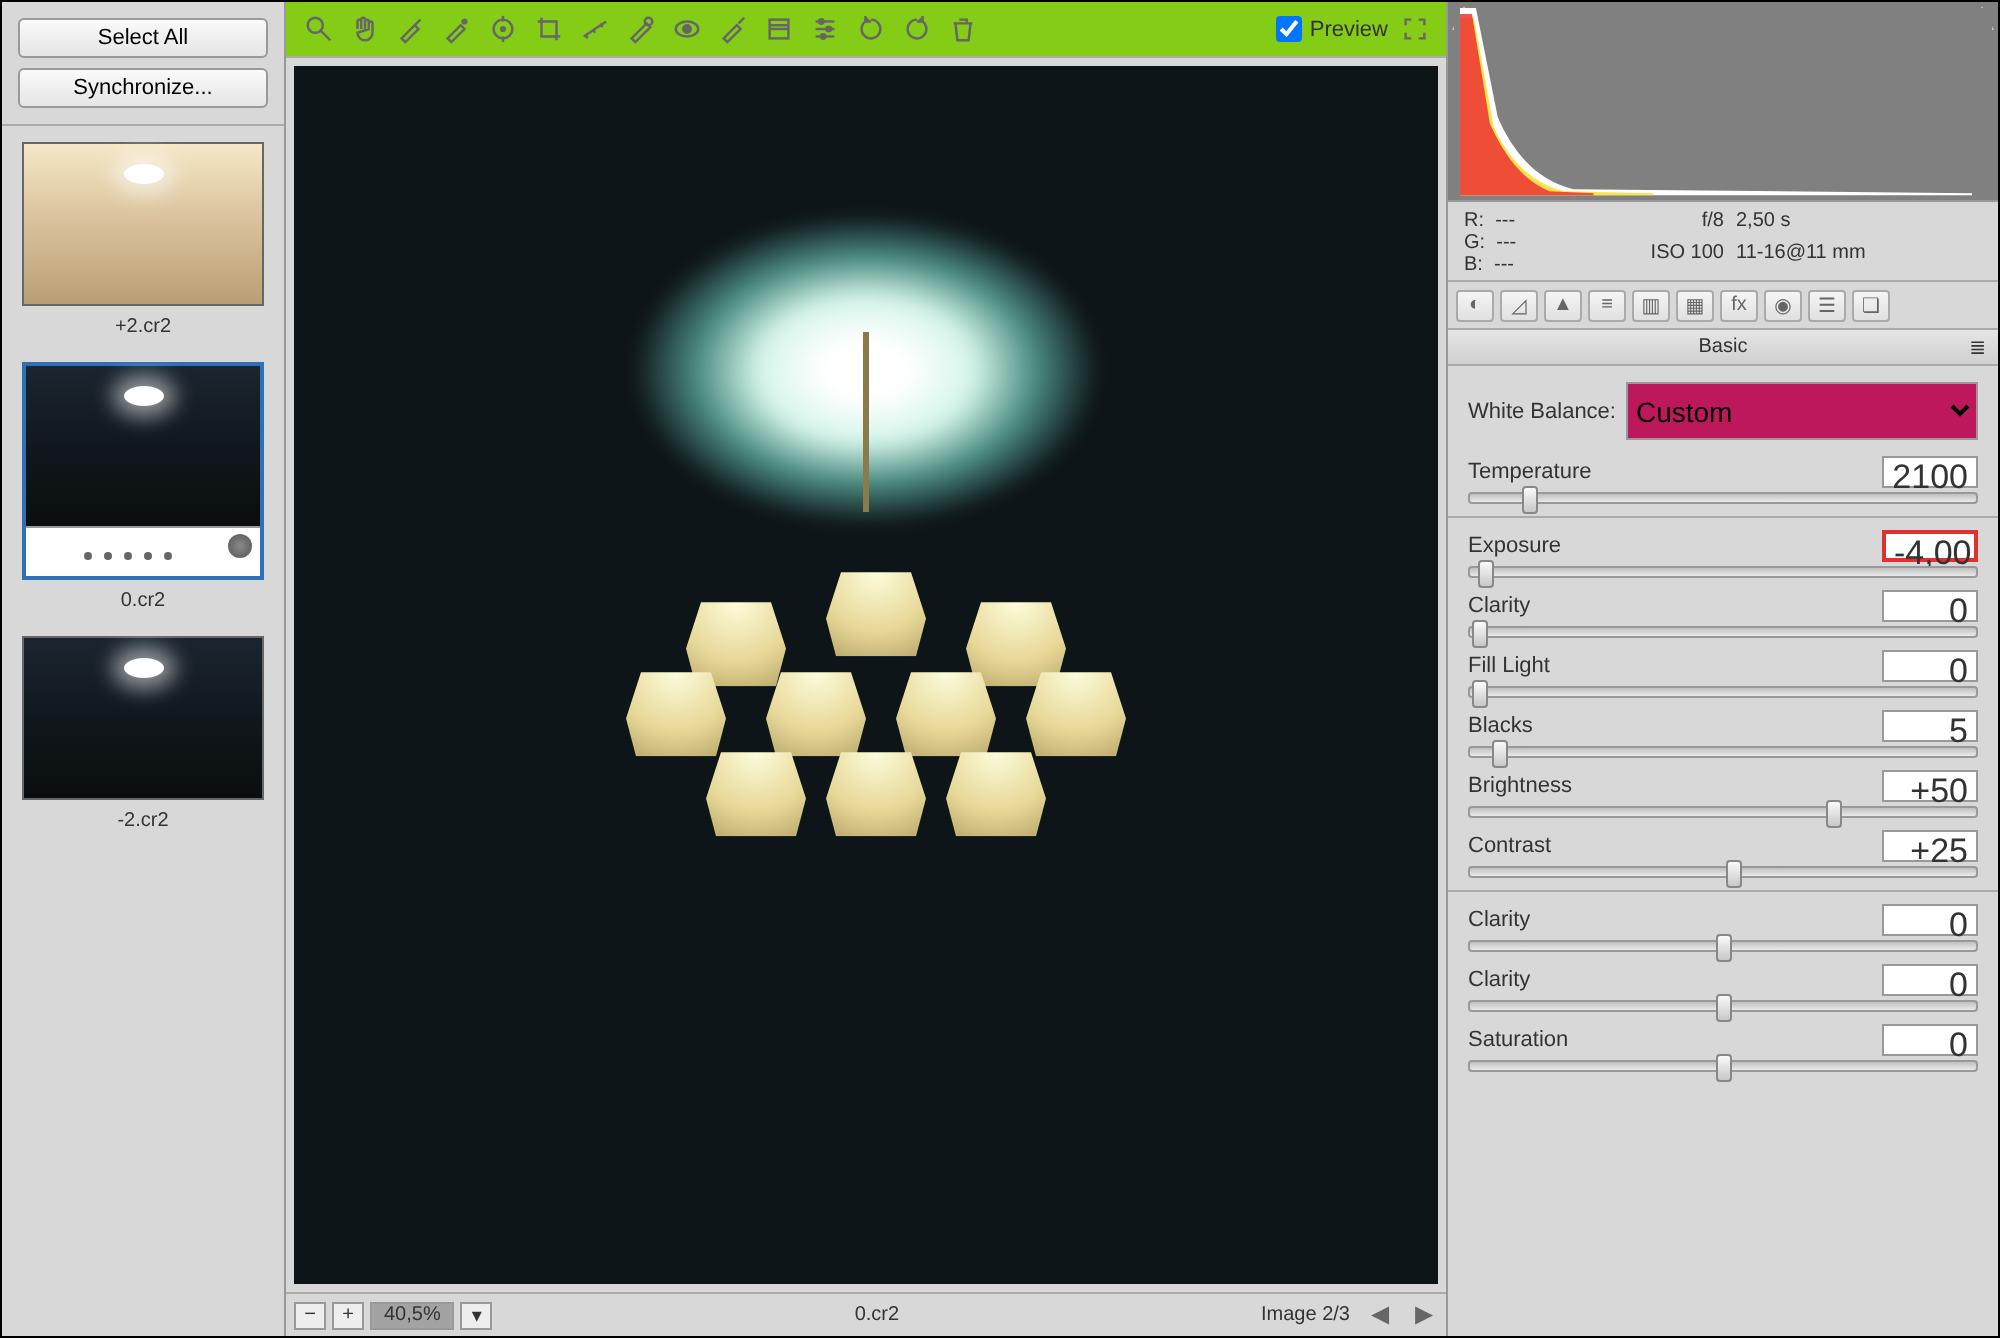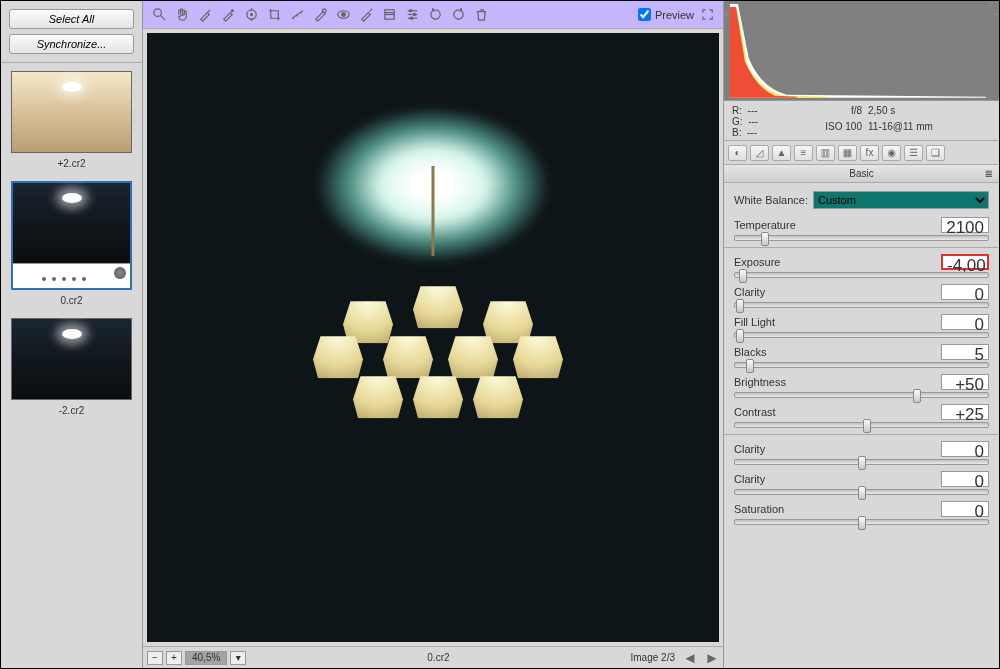--- a/index.html
+++ b/index.html
@@ -1,39 +1,39 @@
 <!DOCTYPE html>
 <html><head>
 <meta charset="utf-8">
 <style>
 * { box-sizing: border-box; margin: 0; padding: 0; font-family: Arial, sans-serif; }
 body { width: 1000px; height: 669px; background: #e8e8e8; display: flex; overflow: hidden; border: 1px solid #000; }
 
 
 .left-sidebar { width: 142px; background: #d8d8d8; border-right: 1px solid #999; display: flex; flex-direction: column; }
 .sidebar-buttons { padding: 8px; background: #d8d8d8; border-bottom: 1px solid #aaa; }
-.btn { width: 100%; padding: 3px 6px; font-size: 11px; background: linear-gradient(#fafafa,#e5e5e5); border: 1px solid #999; border-radius: 3px; margin-bottom: 5px; cursor: pointer; font-style: italic; }
+.btn { width: 100%; padding: 3px 6px; font-size: 11px; background: linear-gradient(#fafafa,#e5e5e5); border: 1px solid #999; border-radius: 3px; margin-bottom: 5px; cursor: pointer; }
 .btn:last-child { margin-bottom: 0; }
 .thumb-list { flex: 1; background: #d8d8d8; padding: 8px 10px; overflow-y: auto; }
 .thumb-item { margin-bottom: 12px; text-align: center; }
 .thumb-frame { width: 100%; border: 1px solid #666; background: #000; margin: 0 auto; position: relative; }
 .thumb-frame.selected { border: 2px solid #2f6fb5; }
 .thumb-frame img, .thumb-frame .fake-thumb { width: 100%; height: 80px; display: block; }
 .fake-thumb { background: #4a3c32; position: relative; }
 .fake-thumb.bright { background: linear-gradient(180deg,#f5e8c6 0%, #d8c09a 50%, #b89f73 100%); }
 .fake-thumb.dark { background: linear-gradient(180deg,#1a2530 0%, #0f1519 60%, #0a0e10 100%); }
 .fake-thumb .glow { position: absolute; top: 12%; left: 50%; width: 20px; height: 10px; transform: translateX(-50%); border-radius: 50%; background: #fff; box-shadow: 0 0 10px 6px rgba(255,255,255,0.5); }
 .rating-dots { background: #fff; border-top: 1px solid #999; padding: 3px 0; }
 .rating-dots .dot { display: inline-block; width: 4px; height: 4px; background: #666; border-radius: 50%; margin: 0 3px; }
 .rating-dots .badge { float: right; width: 12px; height: 12px; margin-right: 4px; border-radius: 50%; background: radial-gradient(circle,#888,#555); }
 .thumb-label { font-size: 10px; color: #333; margin-top: 5px; }
 
 
 .main-panel { flex: 1; display: flex; flex-direction: column; background: #d8d8d8; border-right: 1px solid #999; }
-.toolbar { height: 28px; background: #c4b5fd; border-bottom: 1px solid #aaa; display: flex; align-items: center; padding: 0 6px; gap: 3px; }
+.toolbar { height: 28px; background: #84cc16; border-bottom: 1px solid #aaa; display: flex; align-items: center; padding: 0 6px; gap: 3px; }
 .tool-icon { width: 20px; height: 20px; display: flex; align-items: center; justify-content: center; color: #666; cursor: pointer; font-size: 15px; }
 .tool-icon svg { width: 15px; height: 15px; stroke: #666; fill: none; stroke-width: 1.3; }
 .toolbar-spacer { flex: 1; }
 .preview-chk { display: flex; align-items: center; gap: 4px; font-size: 11px; color: #333; }
 .preview-chk input { cursor: pointer; }
 .main-image { flex: 1; background: #d8d8d8; padding: 4px; position: relative; }
 .image-box { width: 100%; height: 100%; background: #0e1518; position: relative; overflow: hidden; }
 
 .ceiling-glow { position: absolute; top: 25%; left: 50%; width: 300px; height: 200px; transform: translate(-50%,-50%); background: radial-gradient(ellipse, #fff 10%, #d5f5ea 25%, #4a8b80 40%, transparent 55%); filter: blur(4px); }
 .chandelier-body { position: absolute; top: 35%; left: 50%; transform: translateX(-50%); width: 280px; height: 260px; }
@@ -56,21 +56,21 @@
 .readout { height: 40px; display: flex; border-bottom: 1px solid #aaa; padding: 4px 8px; font-size: 10px; color: #333; }
 .rgb-col { width: 70px; }
 .info-col { flex: 1; display: grid; grid-template-columns: 60px 1fr; column-gap: 6px; }
 .panel-icons { height: 24px; border-bottom: 1px solid #aaa; display: flex; align-items: center; padding: 0 4px; gap: 3px; background: #d8d8d8; }
 .panel-icons .picon { width: 19px; height: 16px; border: 1px solid #aaa; border-radius: 2px; background: linear-gradient(#f5f5f5,#e0e0e0); display: flex; align-items: center; justify-content: center; font-size: 10px; color: #666; cursor: pointer; }
 .panel-title { height: 18px; border-bottom: 1px solid #aaa; background: linear-gradient(#e5e5e5,#d0d0d0); text-align: center; font-size: 10px; color: #333; display: flex; align-items: center; justify-content: center; position: relative; }
 .panel-title .menu-dots { position: absolute; right: 6px; font-size: 10px; cursor: pointer; }
 .controls { flex: 1; padding: 8px 10px 4px 10px; font-size: 11px; color: #333; overflow: hidden; }
 .wb-row { display: flex; align-items: center; gap: 5px; margin-bottom: 8px; }
 .wb-row label { flex-shrink: 0; }
-.wb-row select { flex: 1; height: 18px; font-size: 11px; border: 1px solid #999; background: #0f766e; }
+.wb-row select { flex: 1; height: 29px; font-size: 14px; border: 1px solid #999; background: #be185d; }
 .slider-row { margin-bottom: 6px; }
 .slider-head { display: flex; justify-content: space-between; align-items: center; }
 .slider-head .val { width: 48px; height: 16px; border: 1px solid #999; background: #fff; text-align: right; padding: 0 4px; font-size: 17px; }
 .slider-head .val.highlighted { border: 2px solid #e03030; }
 .slider-track { margin-top: 2px; height: 6px; background: linear-gradient(#c0c0c0,#eaeaea); border: 1px solid #999; border-radius: 2px; position: relative; }
 .slider-thumb { position: absolute; top: -4px; width: 8px; height: 14px; background: linear-gradient(#fafafa,#c8c8c8); border: 1px solid #888; border-radius: 2px; transform: translateX(-50%); cursor: pointer; }
 .link-row { text-align: center; margin: 6px 0 8px 0; }
 .link-row span { text-decoration: underline; color: #333; margin: 0 10px; cursor: pointer; }
 .divider { border-top: 1px solid #aaa; margin: 6px -10px; }
 </style>

